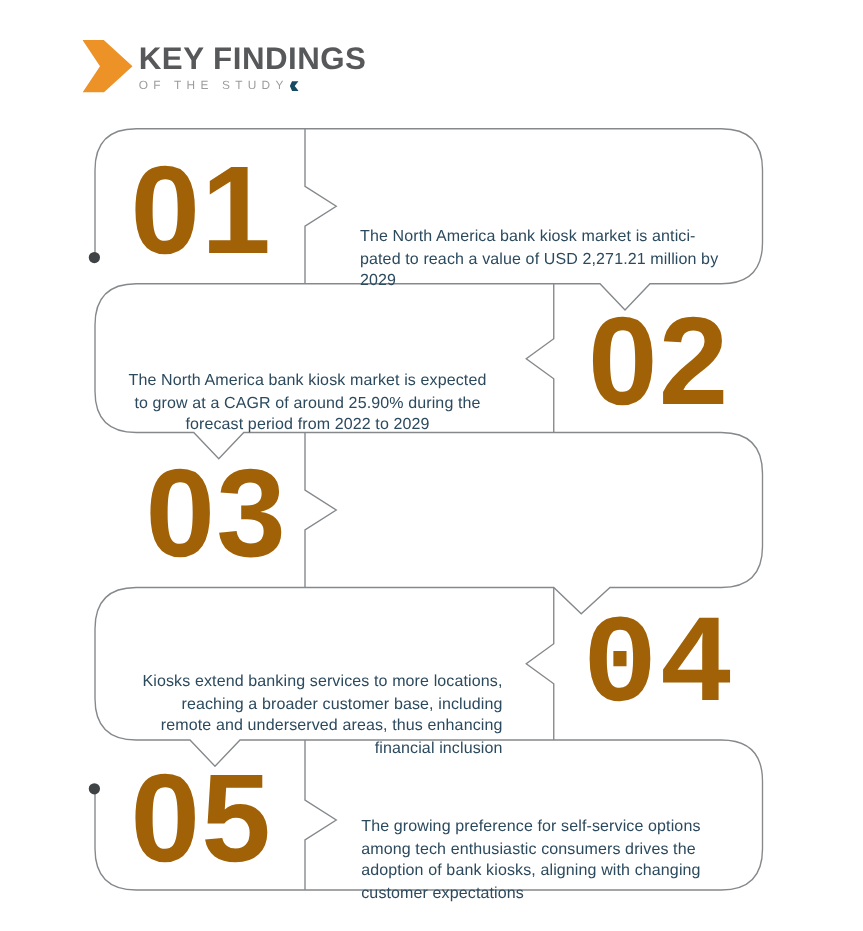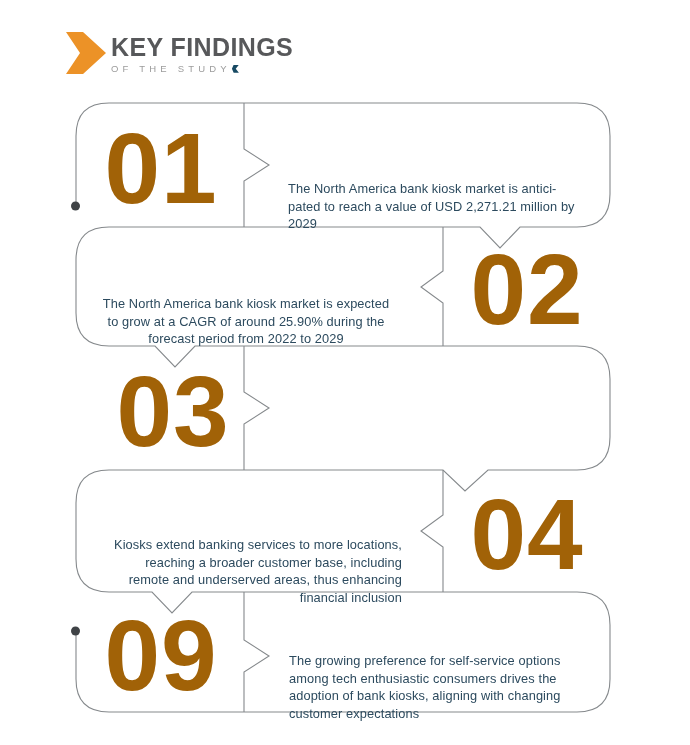--- a/index.html
+++ b/index.html
@@ -28,21 +28,21 @@
   .outline circle{fill:#3F4346;stroke:none;}
   
   .num{
     position:absolute;display:flex;align-items:center;justify-content:center;
     font-size:100px;font-weight:bold;color:#a16207;letter-spacing:1px;
     transform:translateY(3px);user-select:none;
   }
   .n1{left:78px;top:104px;width:166px;height:122px;}
   .n2{left:444px;top:228px;width:166px;height:117px;}
   .n3{left:90px;top:347px;width:166px;height:122px;}
-  .n4{left:444px;top:471px;width:166px;height:120px;}
+  .n4{left:444px;top:471px;width:166px;height:120px;font-family:Liberation Mono, monospace;}
   .n5{left:78px;top:593px;width:166px;height:118px;}
   
   .txt{
     position:absolute;font-size:12.8px;line-height:17.5px;color:#2C4A5E;
     letter-spacing:0.1px;white-space:pre-line;margin-top:32px;
   }
   .t1{left:288px;top:148px;width:315px;text-align:left;}
   .t2{left:90px; top:263px;width:312px;text-align:center;}
   .t3{left:289px;top:379px;width:315px;text-align:left;}
   .t4{left:90px; top:504px;width:312px;text-align:right;}
@@ -91,21 +91,21 @@
     <path d="M 443,470 L 443,515 L 421,531 L 443,547 L 443,592"></path>
     <path d="M 244,592 L 244,640 L 269,656 L 244,672 L 244,712"></path>
     <circle cx="75.5" cy="206" r="4.5"></circle>
     <circle cx="75.5" cy="631" r="4.5"></circle>
   </svg>
 
   <div class="num n1">01</div>
   <div class="num n2">02</div>
   <div class="num n3">03</div>
   <div class="num n4">04</div>
-  <div class="num n5">09</div>
+  <div class="num n5">05</div>
 
   <div class="txt t1">The North America bank kiosk market is antici-
 pated to reach a value of USD 2,271.21 million by
 2029</div>
   <div class="txt t2">The North America bank kiosk market is expected
 to grow at a CAGR of around 25.90% during the
 forecast period from 2022 to 2029</div>
   <div class="txt t5">The growing preference for self-service options
 among tech enthusiastic consumers drives the
 adoption of bank kiosks, aligning with changing

